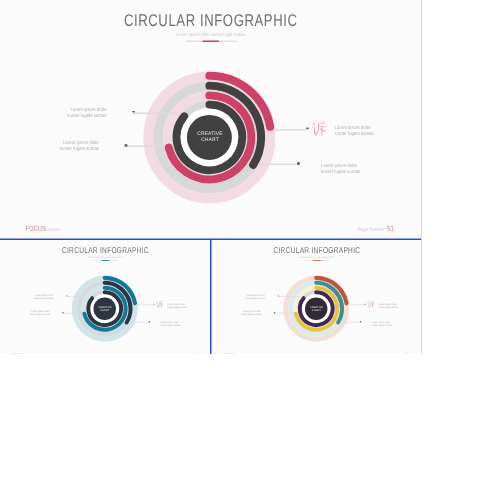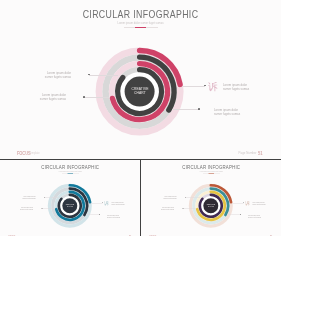--- a/index.html
+++ b/index.html
@@ -1,18 +1,18 @@
 <!DOCTYPE html>
 <html><head>
 <meta charset="utf-8">
 <style>
   html,body{margin:0;padding:0;}
   body{width:281px;height:318px;overflow:hidden;background:#ffffff;
        font-family:"Liberation Sans",sans-serif;}
-  .page{position:relative;width:281px;height:236px;background:#404040;overflow:hidden;}
+  .page{position:relative;width:281px;height:236px;background:#1d4ed8;overflow:hidden;}
 
   .slide{position:absolute;overflow:hidden;background:#fcfbfb;}
   .canvas{position:absolute;left:0;top:0;width:281px;height:158px;
           transform-origin:0 0;}
 
   .s1{left:0;top:0;width:281px;height:158.5px;}
   .s2{left:0;top:159.5px;width:140px;height:79px;}
   .s3{left:141px;top:159.5px;width:140px;height:79px;}
   .s4{left:0;top:239.5px;width:140px;height:79px;}
   .s5{left:141px;top:239.5px;width:140px;height:79px;}

